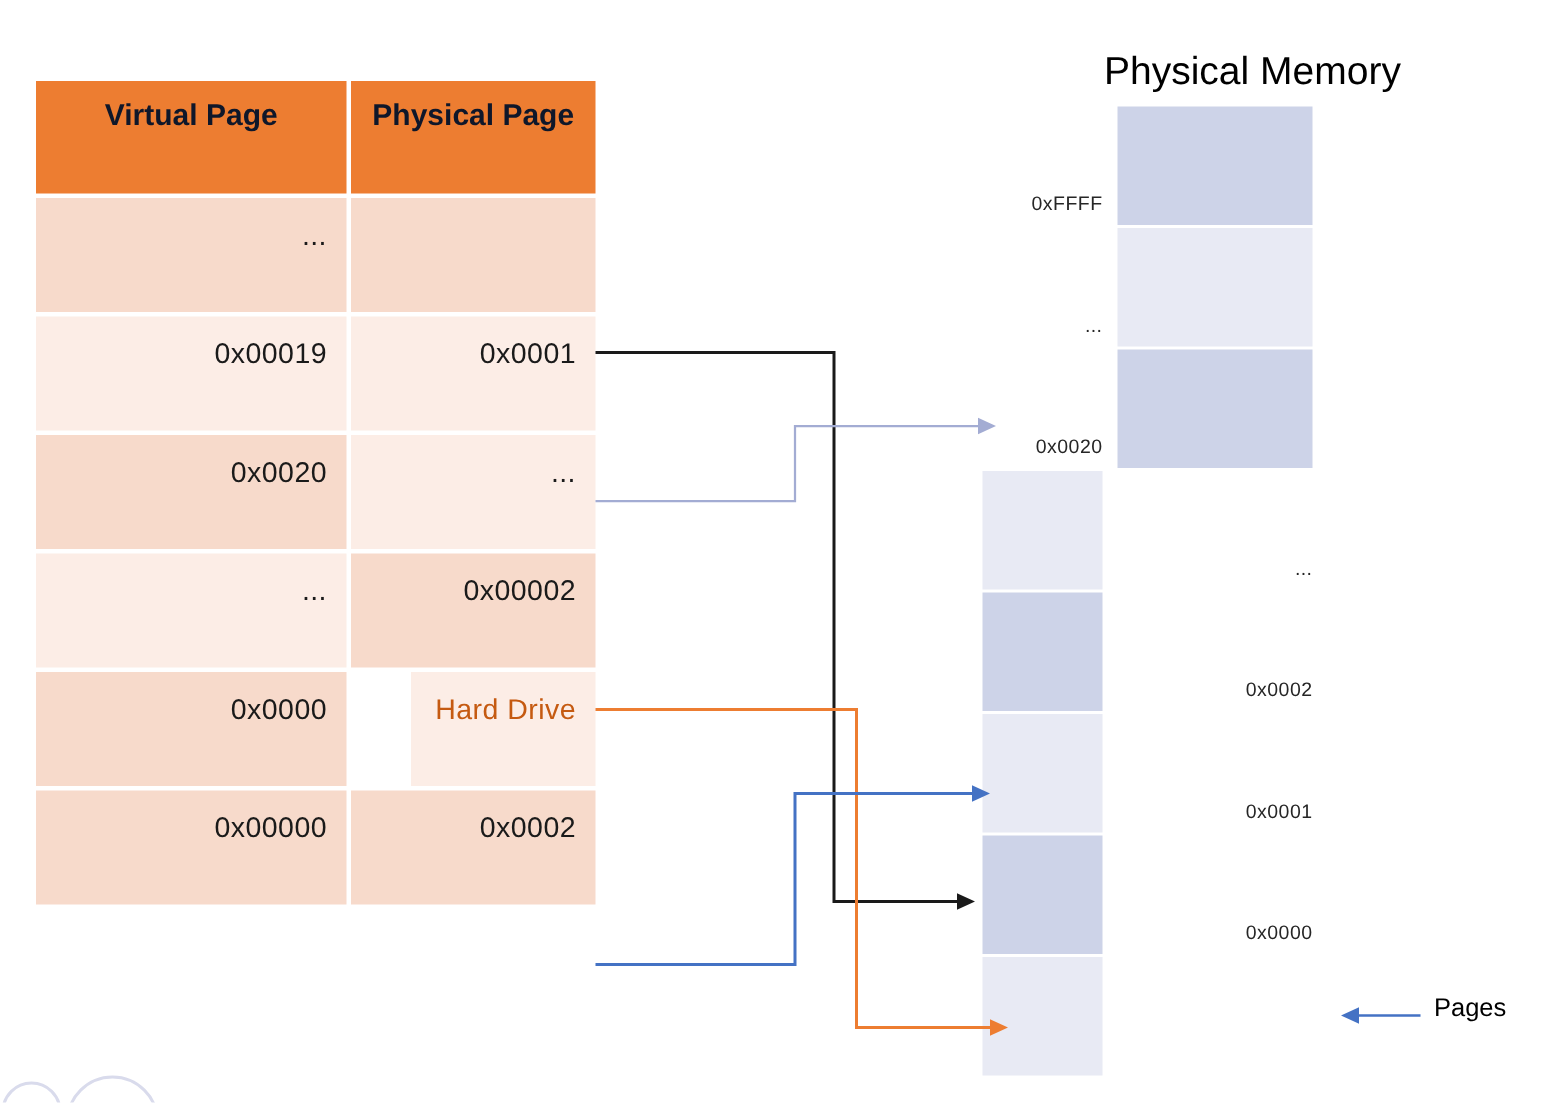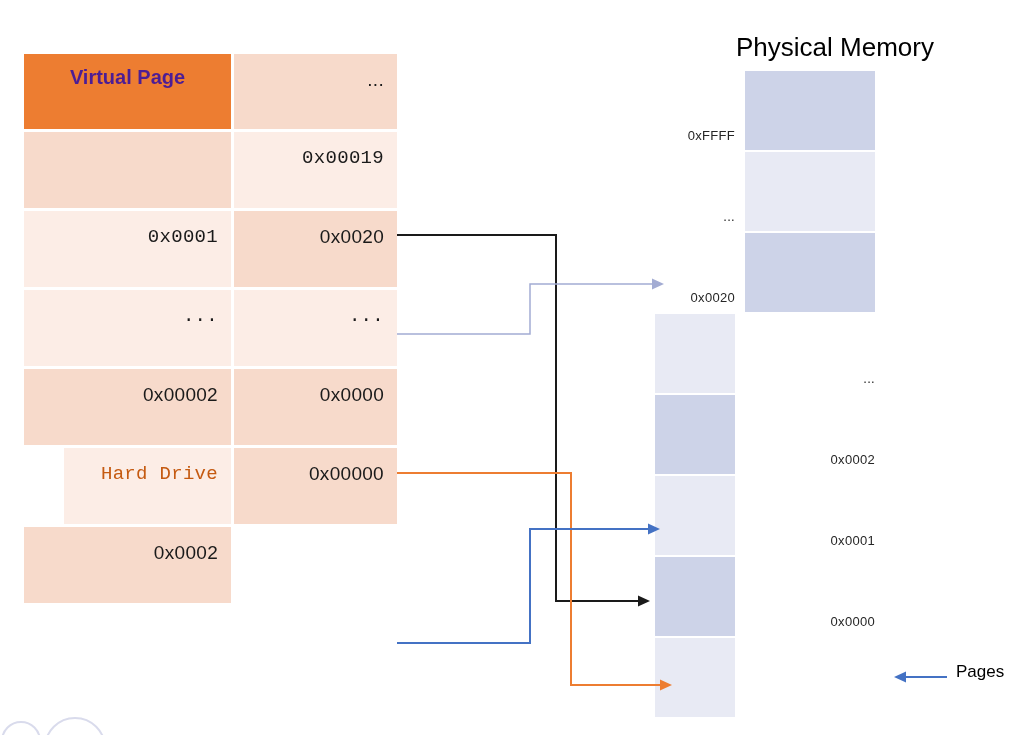--- a/index.html
+++ b/index.html
@@ -14,30 +14,30 @@
   
   .page-table {
     position:absolute; left:24px; top:54px; width:373px;
     display:grid;
     grid-template-columns:207px 163px;
     grid-template-rows:75px repeat(7, 76px);
     gap:3px;
   }
   .hdr {
     background:var(--header-bg);
-    color:#4c1d95; font-weight:bold; font-size:20px;
+    color:#0f172a; font-weight:bold; font-size:20px;
     text-align:center; padding-top:12px;
   }
   .cell {
     font-size:19px; text-align:right;
     padding:15px 13px 0 0;
     letter-spacing:0.3px;
   }
   .cell.dark  { background:var(--row-dark); }
-  .cell.light { background:var(--row-light);font-family:Liberation Mono, monospace; }
+  .cell.light { background:var(--row-light); }
   .cell.hl    { color:var(--hd-text);margin-left:40px; }
 
   
   .mem-title {
     position:absolute; left:736px; top:32px;
     font-size:26px; color:#000;
   }
   .memory {
     position:absolute; left:655px; top:71px;
     display:grid;
@@ -60,20 +60,21 @@
   .decor-circle.c1 { left:1px;  top:721px; width:40px; height:40px; }
   .decor-circle.c2 { left:44px; top:717px; width:62px; height:62px; }
 </style>
 </head>
 <body>
 
 <div class="canvas" style="--header-bg: #ED7D31; --row-dark: #F7DACB; --row-light: #FCEDE6; --hd-text: #C55A11; --mem-dark: #CDD3E8; --mem-light: #E8EAF4; --decor: #D9DBEC;">
 
   <div class="page-table">
     <div class="hdr">Virtual Page</div>
+    <div class="hdr">Physical Page</div>
 
     <div class="cell dark">...</div>
     <div class="cell dark"></div>
 
     <div class="cell light">0x00019</div>
     <div class="cell light">0x0001</div>
 
     <div class="cell dark">0x0020</div>
 
     <div class="cell light">...</div>

